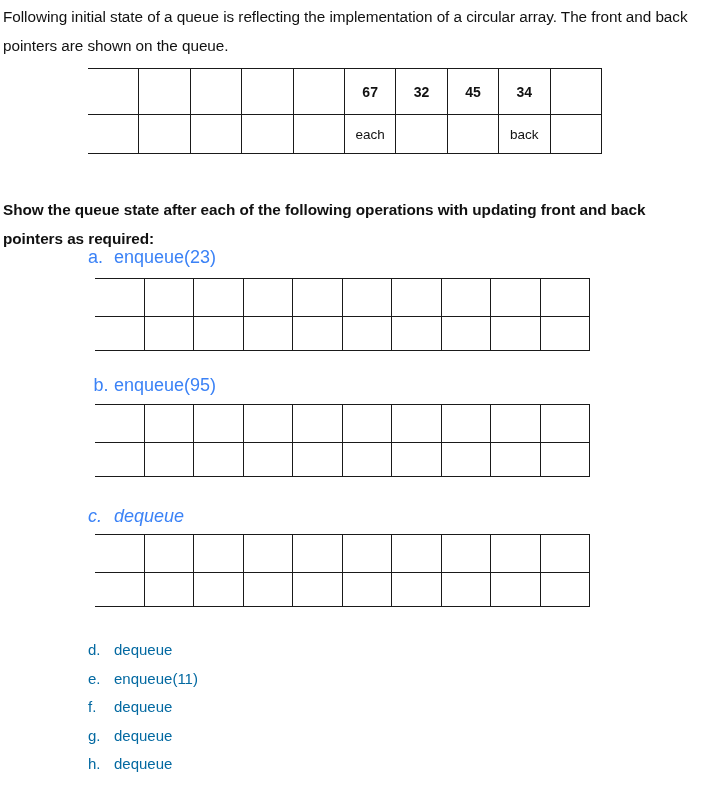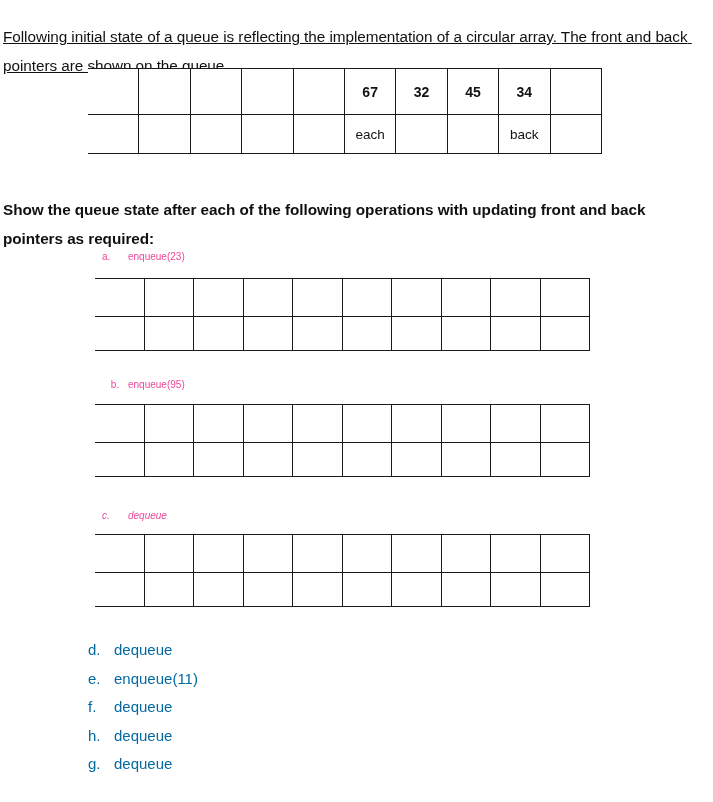--- a/index.html
+++ b/index.html
@@ -24,31 +24,30 @@
   
   .prose {
     position: absolute;
     left: 3px;
     font-size: 15.3px;
     line-height: 29px;
     letter-spacing: -0.05px;
     color: #111111;
     white-space: pre-wrap;
   }
-  #intro-text  { top: 22px;  width: 690px; text-decoration: underline; }
+  #intro-text  { top: 2px;  width: 690px; }
   #instruction-text { top: 195px; width: 700px; font-weight: bold; }
 
   
   .op-heading {
     position: absolute;
-    font-size: 10px;
+    font-size: 18px;
     line-height: 20px;
-    color: #ec4899;
+    color: #3b82f6;
     white-space: nowrap;
-    margin-left: 14px;
   }
   .op-heading .marker {
     display: inline-block;
     width: 26px;
   }
   #op-a-heading { left: 88px; top: 247px; }
   #op-b-heading { left: 88px; top: 375px; text-align: center; }
   #op-c-heading { left: 88px; top: 506px; font-style: italic; }
 
   
@@ -253,20 +252,20 @@
     <div class="op-line">
       <span class="marker">d.</span><span>dequeue</span>
     </div>
     <div class="op-line">
       <span class="marker">e.</span><span>enqueue(11)</span>
     </div>
     <div class="op-line">
       <span class="marker">f.</span><span>dequeue</span>
     </div>
     <div class="op-line">
+      <span class="marker">g.</span><span>dequeue</span>
+    </div>
+    <div class="op-line">
       <span class="marker">h.</span><span>dequeue</span>
     </div>
-    <div class="op-line">
-      <span class="marker">g.</span><span>dequeue</span>
-    </div>
   </div>
 
 </div>
 
 </body></html>

